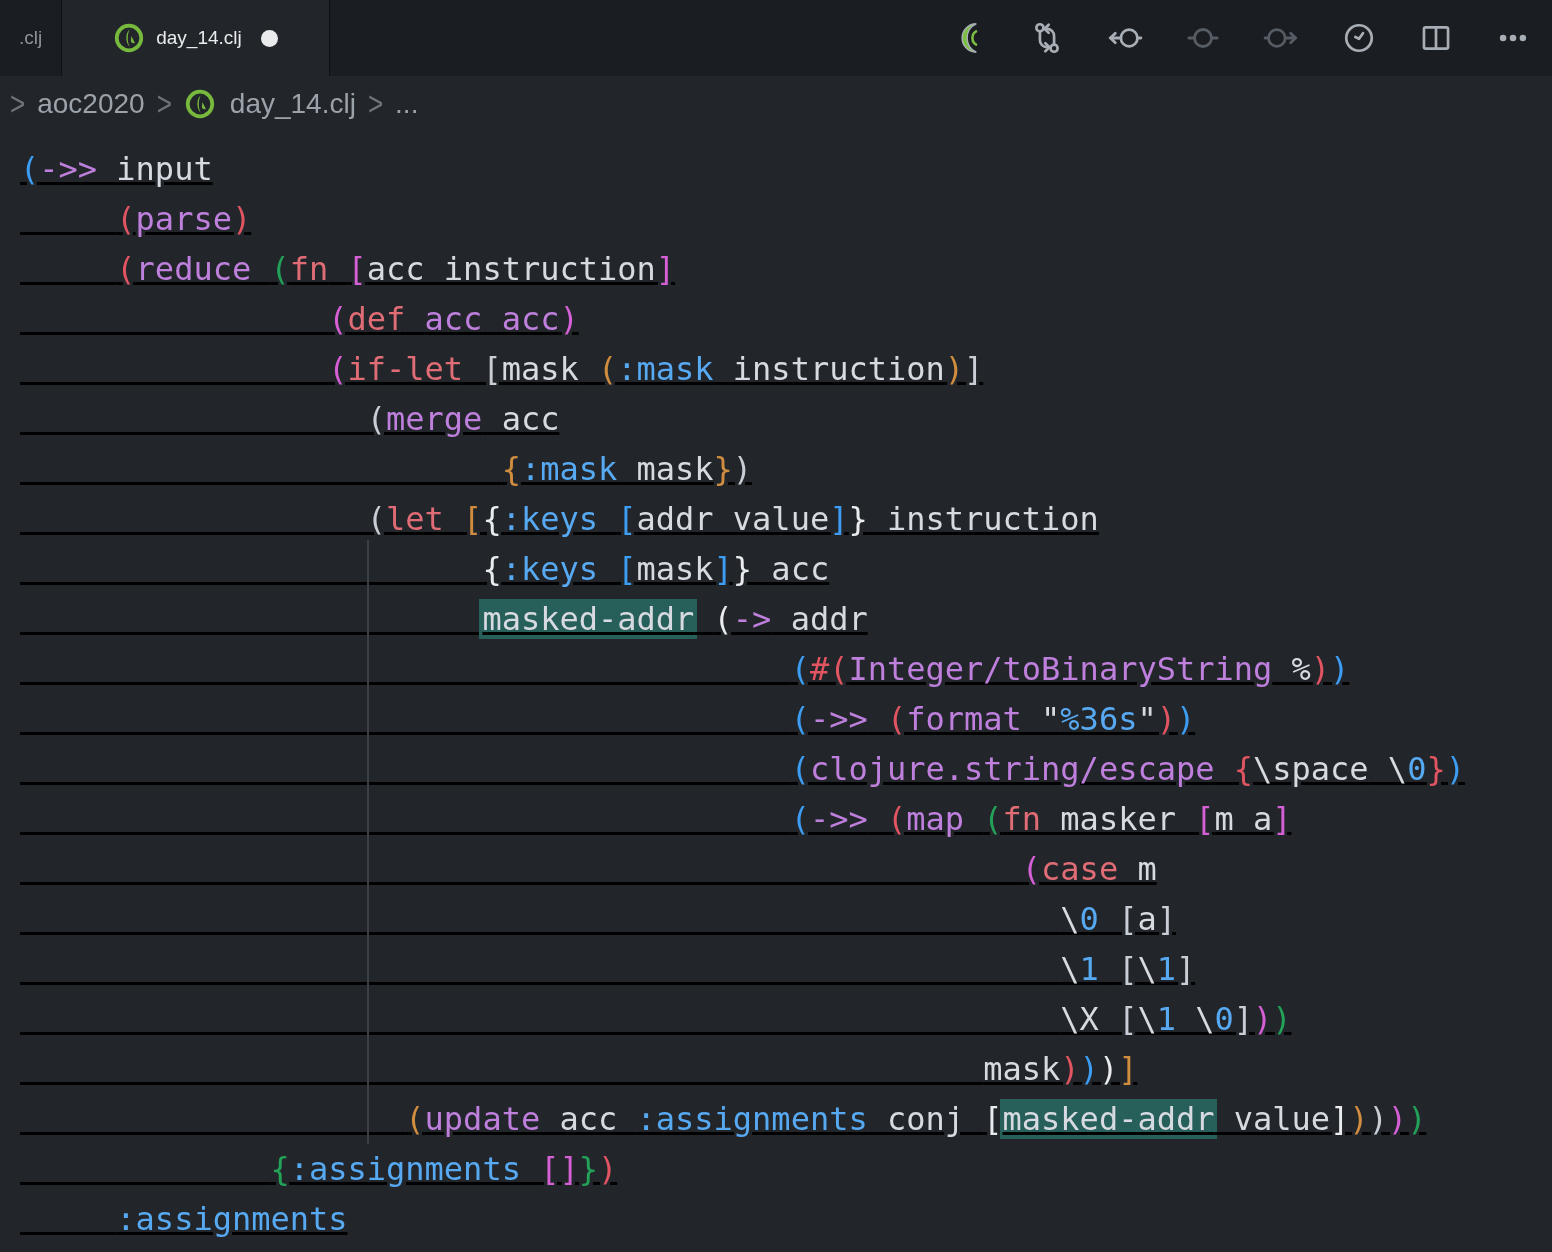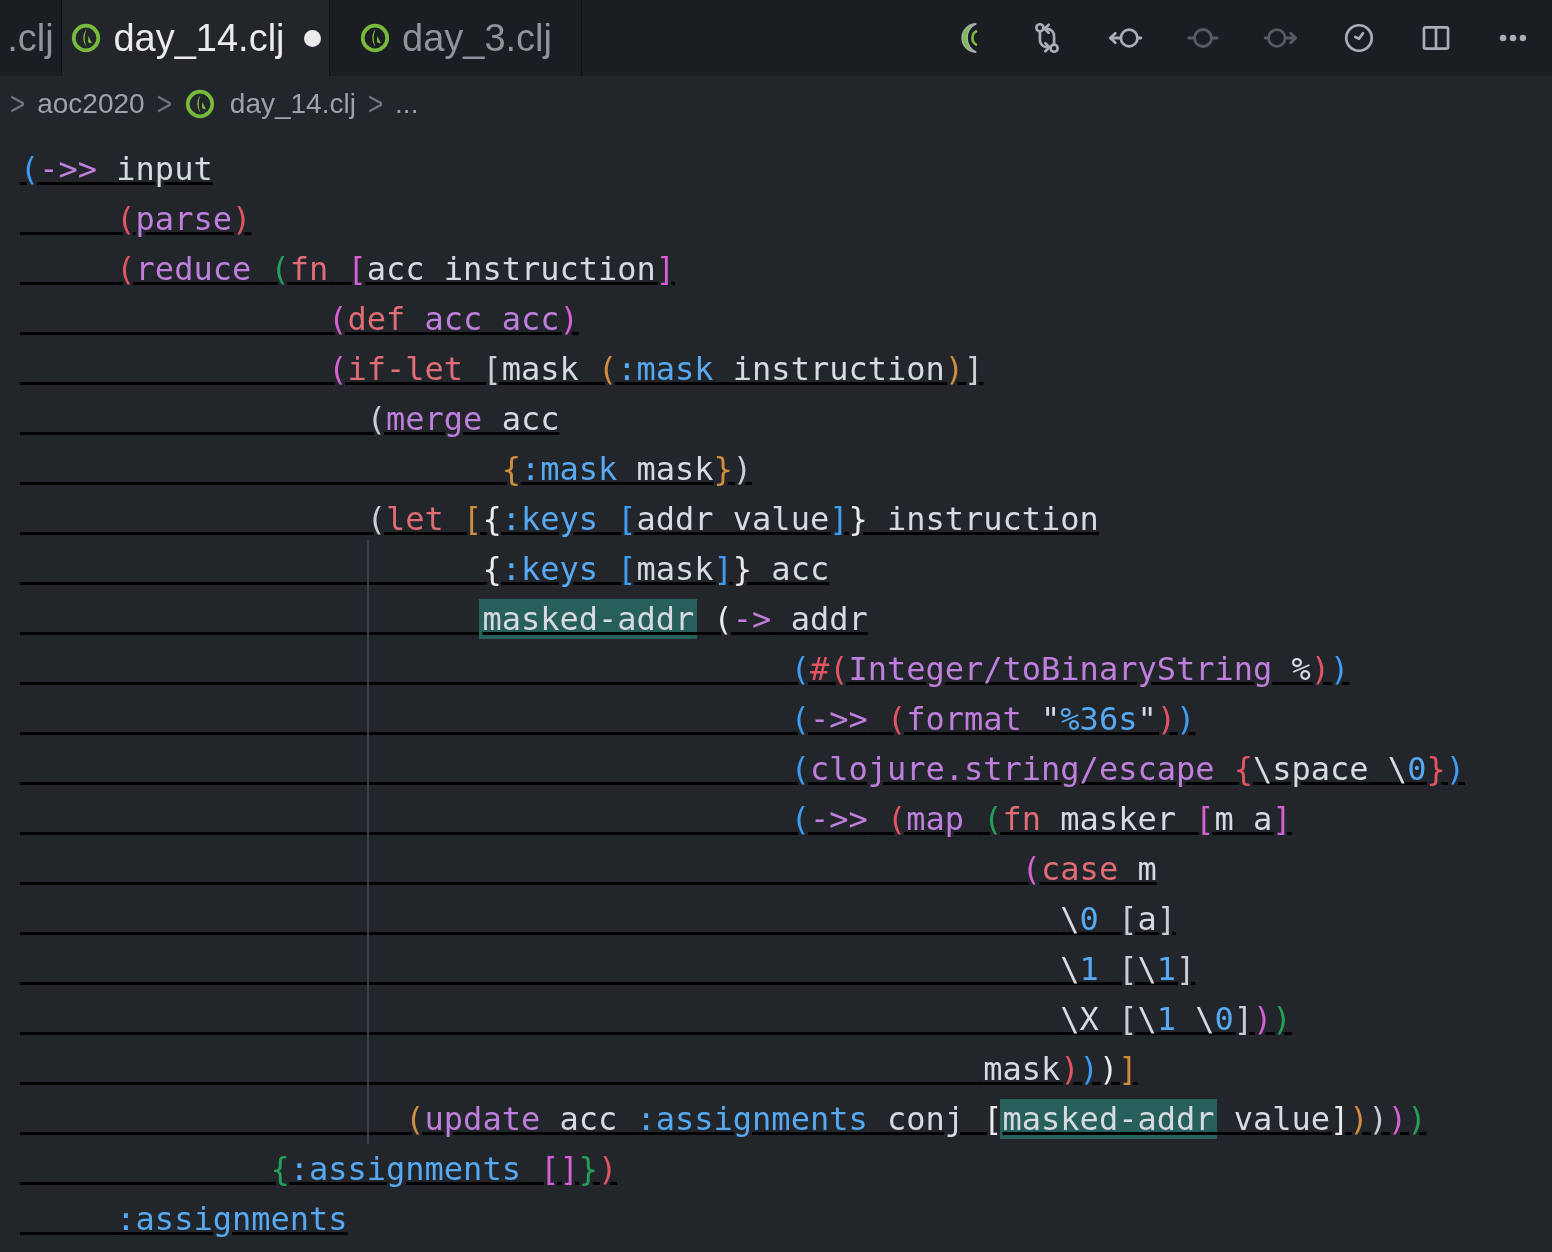--- a/index.html
+++ b/index.html
@@ -7,21 +7,21 @@
     width:1552px;height:1252px;overflow:hidden;
     background:var(--editor-bg);
     font-family:"Liberation Sans", sans-serif;
     -webkit-font-smoothing:antialiased;
   }
   
   .tabbar{height:76px;background:var(--tabbar-bg);display:flex;align-items:stretch;}
   .tab{
     display:flex;align-items:center;justify-content:center;gap:11px;
     border-right:1px solid var(--tab-sep);color:var(--tab-fg);
-    font-size:38px;white-space:nowrap;box-sizing:border-box;cursor:pointer;flex:0 0 auto;
+    font-size:19px;white-space:nowrap;box-sizing:border-box;cursor:pointer;flex:0 0 auto;
   }
   .tab.active{background:var(--editor-bg);color:var(--tab-fg-active);}
   .dirty-dot{width:17px;height:17px;border-radius:50%;background:var(--tab-fg-active);margin-left:8px;}
   .tab .cicon{display:flex;align-items:center;}
   .actions{margin-left:auto;display:flex;align-items:center;gap:43px;padding:0 22px 0 8px;}
   .action{display:flex;align-items:center;color:var(--action-fg);cursor:pointer;}
   .action.disabled{color:var(--action-dim);}
   .action svg{stroke:currentColor;}
   
   .breadcrumb{height:56px;display:flex;align-items:center;padding-left:10px;
@@ -57,30 +57,20 @@
       <div class="tab active" style="width: 268px;">
         <span class="cicon">
   <svg width="32" height="32" viewBox="0 0 24 24" fill="none">
     <circle cx="12" cy="12" r="9.2" stroke="var(--clojure-green)" stroke-width="2.8"></circle>
     <path d="M12.5 5.5 C 9.2 8.2 9.2 15.8 12.5 18.5 C 10.6 14.6 10.6 9.4 12.5 5.5 Z" fill="var(--clojure-green)"></path>
     <path d="M13.8 10.5 l2.6 5.2 c-1.4 0.6 -2.4 0.2 -3 -1.2 Z" fill="var(--clojure-green)"></path>
   </svg>
 </span>
         <span>day_14.clj</span>
         <span class="dirty-dot"></span>
-      </div>
-      <div class="tab" style="width: 252px;">
-        <span class="cicon">
-  <svg width="32" height="32" viewBox="0 0 24 24" fill="none">
-    <circle cx="12" cy="12" r="9.2" stroke="var(--clojure-green)" stroke-width="2.8"></circle>
-    <path d="M12.5 5.5 C 9.2 8.2 9.2 15.8 12.5 18.5 C 10.6 14.6 10.6 9.4 12.5 5.5 Z" fill="var(--clojure-green)"></path>
-    <path d="M13.8 10.5 l2.6 5.2 c-1.4 0.6 -2.4 0.2 -3 -1.2 Z" fill="var(--clojure-green)"></path>
-  </svg>
-</span>
-        <span>day_3.clj</span>
       </div>
     </div>
   <div class="actions" id="actions">
       <span class="action">
   <svg width="30" height="34" viewBox="0 0 20 24" fill="none">
     <path d="M13 2 A 11 11 0 0 0 13 22 A 7.5 7.5 0 0 1 13 2 Z" fill="var(--calva-green)"></path>
     <path d="M13.5 7 A 5.5 5.5 0 0 0 13.5 17" stroke="var(--calva-green)" stroke-width="1.8"></path>
   </svg>
 </span>
       <span class="action">

